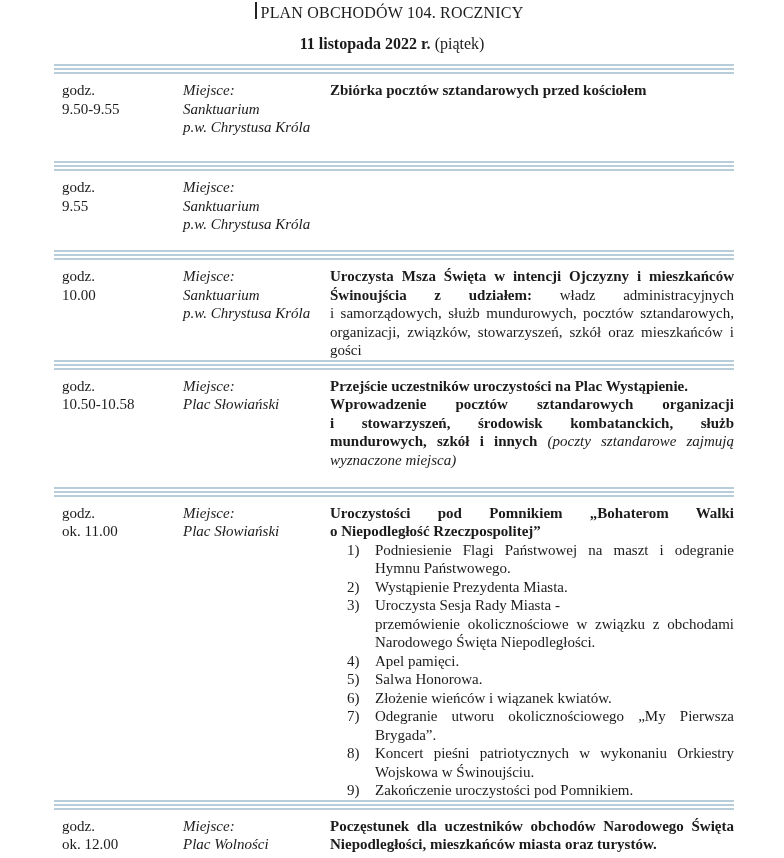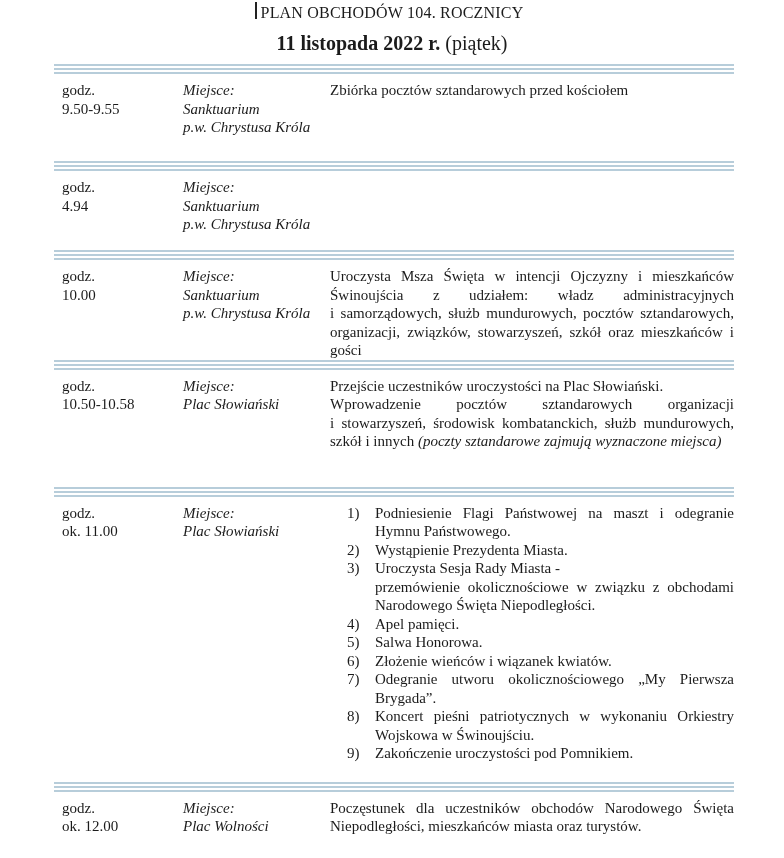--- a/index.html
+++ b/index.html
@@ -9,21 +9,21 @@
     width:784px; height:858px;
     background:#ffffff;
     overflow:hidden;
     font-family:"Liberation Serif", "DejaVu Serif", serif;
     color:#1b1b1b;
     font-size:15px;
     line-height:18.5px;
   }
   .header { text-align:center; padding-top:2px; margin-bottom:10px; }
   .title-line { font-weight:400; font-size:16px; line-height:22px; letter-spacing:0.2px; }
-  .date-line { font-size:20px; margin-top:9px; line-height:21px; }
+  .date-line { font-size:16px; margin-top:9px; line-height:21px; }
   .date-bold { font-weight:700; }
   .caret {
     position:absolute; left:255px; top:2px;
     width:2px; height:17px; background:#222;
   }
   .doc-table { margin-left:54px; width:680px; }
   .separator {
     height:10px; width:680px;
     background:linear-gradient(to bottom,
       #b7cdda 0px, #b7cdda 2px,
@@ -35,21 +35,21 @@
   .row { display:flex; padding:7px 0 0 8px; }
   .row-0 { min-height:87px; }
   .row-1 { min-height:79px; }
   .row-2 { min-height:96px; }
   .row-3 { min-height:117px; }
   .row-4 { min-height:285px; }
   .row-5 { min-height:48px; }
   .col-time  { width:121px; flex:none; }
   .col-place { width:147px; flex:none;font-style:italic; }
   .col-desc  { flex:1; }
-  .bold { font-weight:400; }
+  .bold { font-weight:700; }
   .italic { font-style:italic; font-weight:400; }
   .justify { text-align:justify; }
   .olist { margin-left:17px; }
   .li { display:flex; }
   .li-num { width:28px; flex:none; }
   .li-text { flex:1; text-align:justify; white-space:pre-line; }
 </style>
 </head>
 <body>
 
@@ -77,21 +77,21 @@
       </div>
       <div class="col-desc">
         <div class="bold">Zbiórka pocztów sztandarowych przed kościołem</div>
       </div>
     </div>
 
     <div class="separator"></div>
     <div class="row row-1">
       <div class="col-time">
         <div>godz.</div>
-        <div>4.94</div>
+        <div>9.55</div>
       </div>
       <div class="col-place">
         <div>Miejsce:</div>
         <div>Sanktuarium</div>
         <div>p.w. Chrystusa Króla</div>
       </div>
     </div>
 
     <div class="separator"></div>
     <div class="row row-2">
@@ -113,36 +113,37 @@
     <div class="row row-3">
       <div class="col-time">
         <div>godz.</div>
         <div>10.50-10.58</div>
       </div>
       <div class="col-place">
         <div>Miejsce:</div>
         <div>Plac Słowiański</div>
       </div>
       <div class="col-desc">
-        <div class="bold">Przejście uczestników uroczystości na Plac Słowiański.</div>
+        <div class="bold">Przejście uczestników uroczystości na Plac Wystąpienie.</div>
         <div class="justify"><span class="bold">Wprowadzenie pocztów sztandarowych organizacji i&nbsp;stowarzyszeń, środowisk kombatanckich, służb mundurowych, szkół i innych </span><span class="italic">(poczty sztandarowe zajmują wyznaczone miejsca)</span></div>
       </div>
     </div>
 
     <div class="separator"></div>
     <div class="row row-4">
       <div class="col-time">
         <div>godz.</div>
         <div>ok. 11.00</div>
       </div>
       <div class="col-place">
         <div>Miejsce:</div>
         <div>Plac Słowiański</div>
       </div>
       <div class="col-desc">
+        <div class="bold justify">Uroczystości pod Pomnikiem „Bohaterom Walki o&nbsp;Niepodległość Rzeczpospolitej”</div>
         <div class="olist">
           <div class="li">
               <span class="li-num">1)</span>
               <span class="li-text">Podniesienie Flagi Państwowej na maszt i&nbsp;odegranie Hymnu Państwowego.</span>
             </div>
           <div class="li">
               <span class="li-num">2)</span>
               <span class="li-text">Wystąpienie Prezydenta Miasta.</span>
             </div>
           <div class="li">

